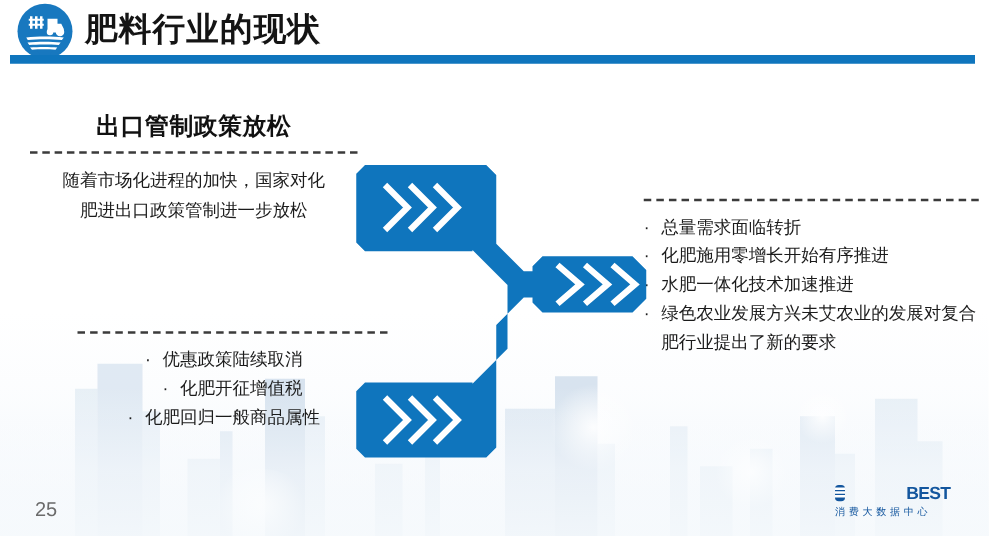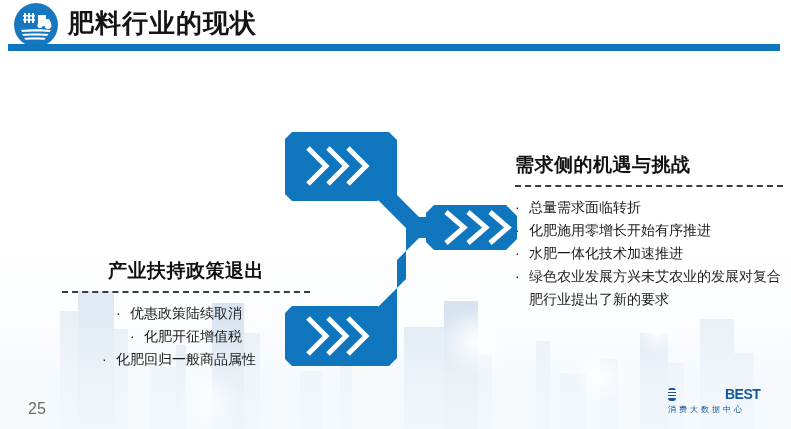--- a/index.html
+++ b/index.html
@@ -171,42 +171,46 @@
           <path d="M7 27 C16 26 28 26 37 27 L35.5 29 C27 28.2 16 28.2 8.2 29 Z"></path>
           <path d="M8 31 C16 30.2 27 30.2 34.5 31 L33 33 C26 32.4 16 32.4 9.4 33 Z"></path>
           <path d="M10 35 C17 34.4 26 34.4 31.8 35 L30.4 36.8 C25 36.3 17 36.3 11.6 36.8 Z"></path>
         </g>
       </svg>
     </div>
     <div class="title">肥料行业的现状</div>
     <div class="rule"></div>
   </div>
 
+  <div class="blk" id="blk-export">
+    <h3>出口管制政策放松</h3>
+    <div class="dash"></div>
+    <div class="body-line">随着市场化进程的加快，国家对化</div>
+    <div class="body-line">肥进出口政策管制进一步放松</div>
+  </div>
 
   <div class="blk" id="blk-subsidy">
-    <h3>产业扶持政策退出</h3>
     <div class="dash"></div>
     <div class="bullets">
       <div class="bul">
         <span class="b">·</span>
         <span class="t">优惠政策陆续取消</span>
       </div>
       <div class="bul" style="padding-left:14px;">
         <span class="b">·</span>
         <span class="t">化肥开征增值税</span>
       </div>
       <div class="bul" style="margin-left:-14px;">
         <span class="b">·</span>
         <span class="t">化肥回归一般商品属性</span>
       </div>
     </div>
   </div>
 
   <div class="blk" id="blk-demand">
-    <h3>需求侧的机遇与挑战</h3>
     <div class="dash"></div>
     <div class="bullets">
       <div class="bul">
         <span class="b">·</span>
         <span class="t">总量需求面临转折</span>
       </div>
       <div class="bul">
         <span class="b">·</span>
         <span class="t">化肥施用零增长开始有序推进</span>
       </div>

